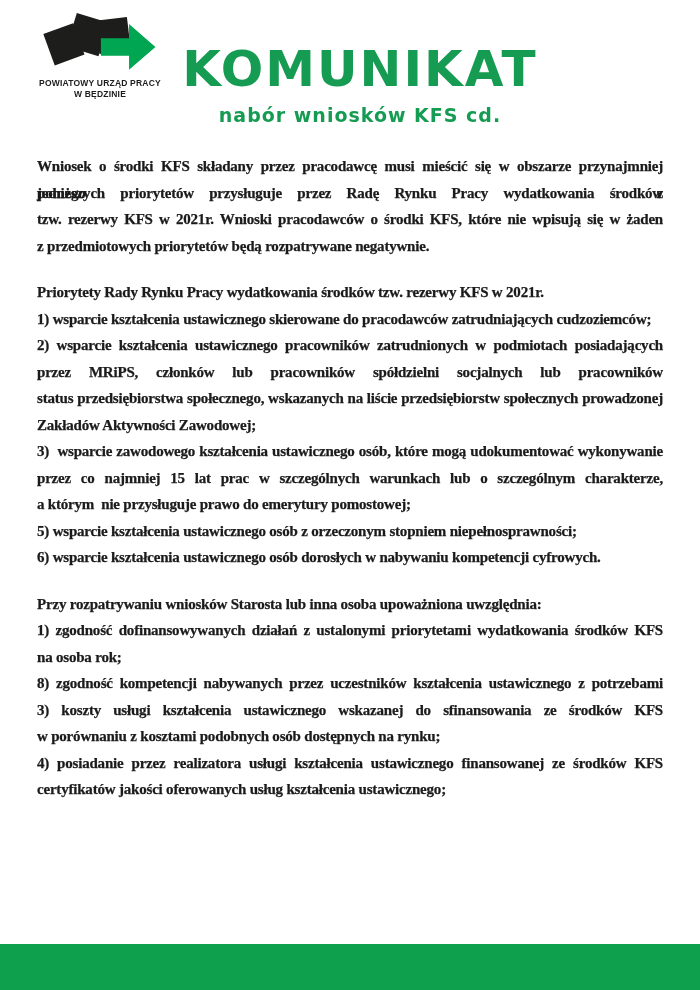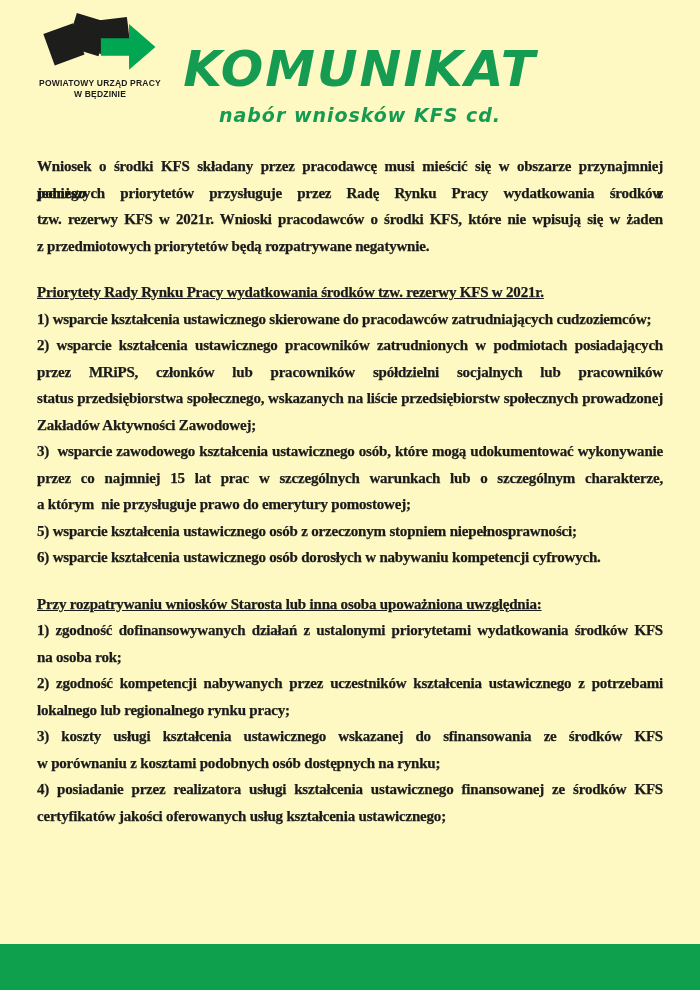--- a/index.html
+++ b/index.html
@@ -1,33 +1,33 @@
 <!DOCTYPE html>
 <html lang="pl"><head>
 <meta charset="utf-8">
 <style>
   html,body{margin:0;padding:0;background:#e8e8e8;}
   .page{
     position:relative;
     width:700px;height:990px;
     margin:0 auto;
-    background:#fef9c3;
+    background:#ffffff;
     overflow:hidden;
     font-family:"Liberation Serif", serif;
   }
   
   .logo{position:absolute;left:30px;top:10px;width:140px;text-align:center;}
   .logo svg{display:block;margin:0 auto;width:126px;height:66px;}
   .org{
     margin-top:2px;
     font-family:"Liberation Sans", sans-serif;
     font-size:8.5px;font-weight:bold;color:#1c1c1c;
     line-height:11px;letter-spacing:.2px;
   }
-  .titles{position:absolute;left:155px;top:0;width:410px;text-align:center;font-style:italic;}
+  .titles{position:absolute;left:155px;top:0;width:410px;text-align:center;}
   .main-title{
     margin-top:42px;
     font-family:"DejaVu Sans", sans-serif;
     font-weight:800;
     font-size:50px;line-height:54px;
     color:#169b52;letter-spacing:2px;
   }
   .sub-title{
     margin-top:2px;
     font-family:"DejaVu Sans", sans-serif;
@@ -39,21 +39,21 @@
   .body-text{
     position:absolute;left:37px;top:153px;width:626px;
     color:#1b1b1b;
     font-family:"Liberation Serif", serif;
     font-weight:bold;
     font-size:15px;
     letter-spacing:-0.2px;
     -webkit-text-stroke:0.25px #1b1b1b;
   }
   .para{margin:0;}
-  .para.gap{margin-top:20px;text-decoration:underline;}
+  .para.gap{margin-top:20px;}
   .ln{
     display:block;
     height:26.5px;line-height:26.5px;
     text-align:justify;text-align-last:justify;
     white-space:normal;overflow:visible;
   }
   .ln.last{text-align-last:left;}
   
   .bottom-bar{
     position:absolute;left:0;top:944px;width:700px;height:46px;
@@ -116,22 +116,21 @@
         <div class="ln last">6) wsparcie kształcenia ustawicznego osób dorosłych w nabywaniu kompetencji cyfrowych.</div>
       </div>
       <div class="para gap">
         <div class="ln last">Przy rozpatrywaniu wniosków Starosta lub inna osoba upoważniona uwzględnia:</div>
       </div>
       <div class="para">
         <div class="ln">1) zgodność dofinansowywanych działań z ustalonymi priorytetami wydatkowania środków KFS</div>
         <div class="ln last">na osoba rok;</div>
       </div>
       <div class="para">
-        <div class="ln">2) zgodność kompetencji nabywanych przez uczestników kształcenia ustawicznego z potrzebami</div>
-        <div class="ln last">lokalnego lub regionalnego rynku pracy;</div>
+        <div class="ln">8) zgodność kompetencji nabywanych przez uczestników kształcenia ustawicznego z potrzebami</div>
       </div>
       <div class="para">
         <div class="ln">3) koszty usługi kształcenia ustawicznego wskazanej do sfinansowania ze środków KFS</div>
         <div class="ln last">w porównaniu z kosztami podobnych osób dostępnych na rynku;</div>
       </div>
       <div class="para">
         <div class="ln">4) posiadanie przez realizatora usługi kształcenia ustawicznego finansowanej ze środków KFS</div>
         <div class="ln last">certyfikatów jakości oferowanych usług kształcenia ustawicznego;</div>
       </div>
     </main>

